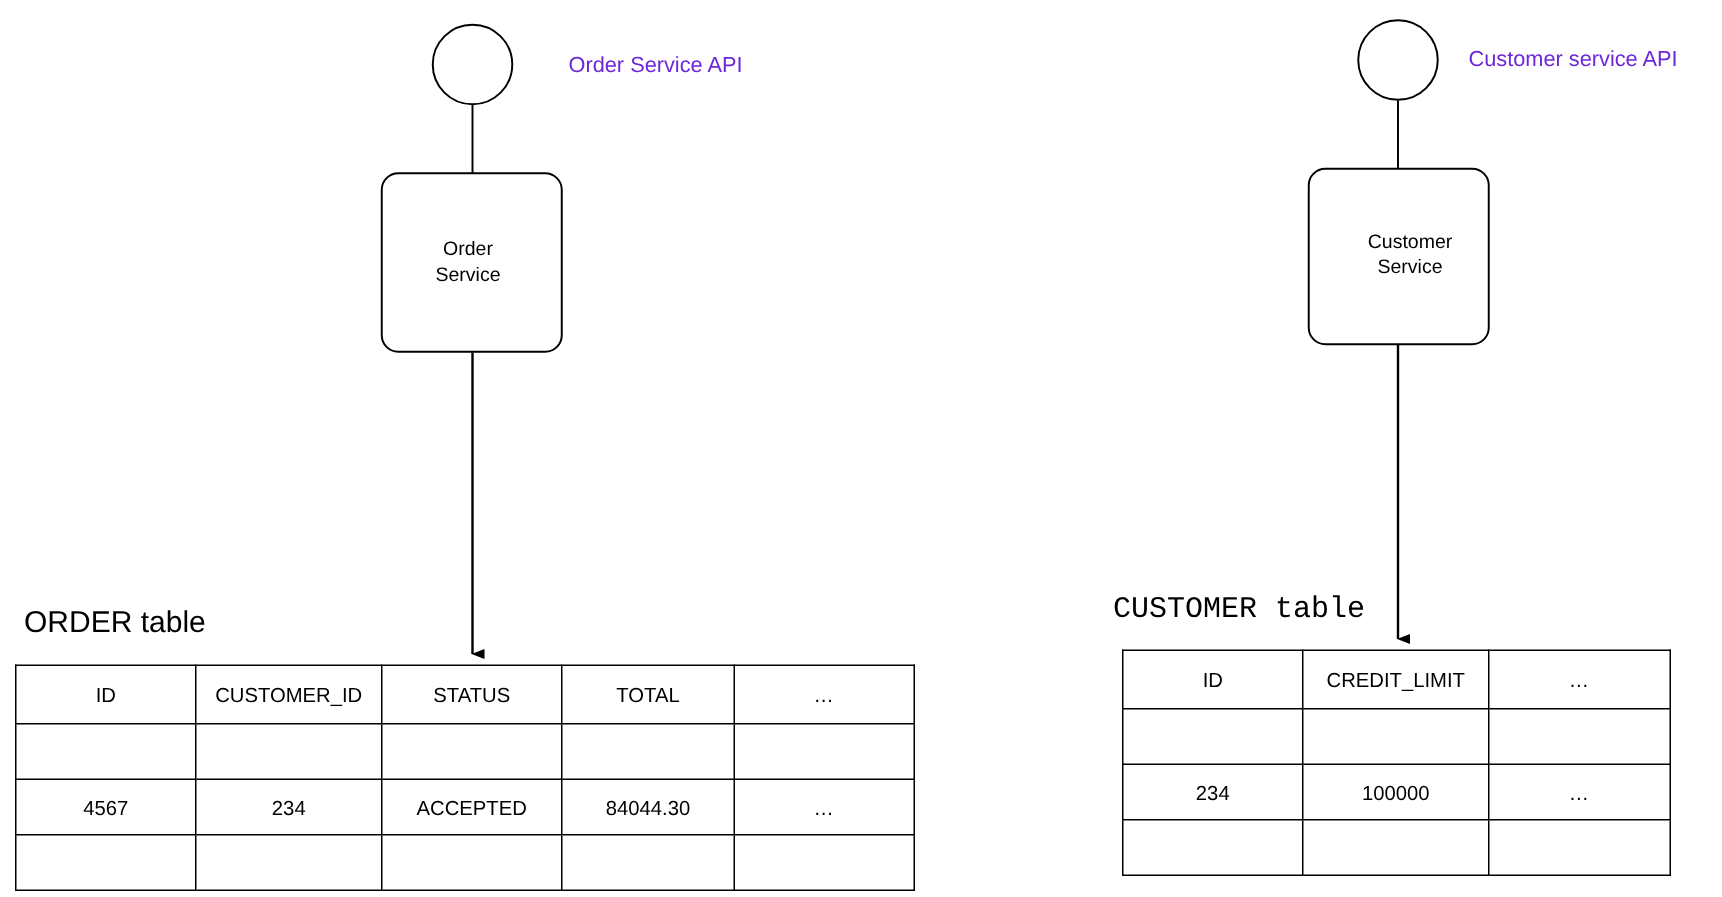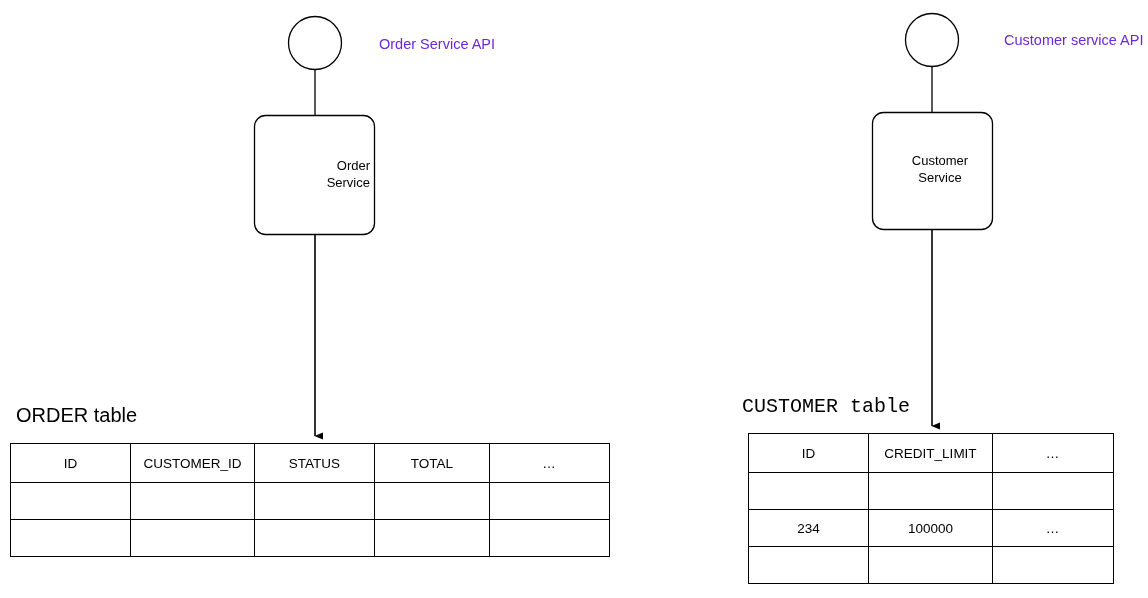--- a/index.html
+++ b/index.html
@@ -86,27 +86,27 @@
     <circle cx="315" cy="43" r="26.5" fill="#ffffff" stroke="#000000" stroke-width="1.3"></circle>
     <rect x="254.5" y="115.5" width="120" height="119" rx="11" ry="11" fill="#ffffff" stroke="#000000" stroke-width="1.3"></rect>
     <line x1="315" y1="235" x2="315" y2="436" stroke="#000000" stroke-width="1.6" marker-end="url(#arrowhead)"></line>
 
     <line x1="932" y1="67" x2="932" y2="113" stroke="#000000" stroke-width="1.3"></line>
     <circle cx="932" cy="40" r="26.5" fill="#ffffff" stroke="#000000" stroke-width="1.3"></circle>
     <rect x="872.5" y="112.5" width="120" height="117" rx="11" ry="11" fill="#ffffff" stroke="#000000" stroke-width="1.3"></rect>
     <line x1="932" y1="230" x2="932" y2="426" stroke="#000000" stroke-width="1.6" marker-end="url(#arrowhead)"></line>
   </svg>
 
-  <div class="node-label" style="left:254px; top:157px; width:116px;text-align:right;">Order
+  <div class="node-label" style="left:254px; top:157px; width:116px;">Order
 Service</div>
   <div class="node-label" style="left:872px; top:152px; width:136px;">Customer
 Service</div>
 
   <div class="api-label" style="left:379px; top:35px;">Order Service API</div>
-  <div class="api-label" style="left:1004px; top:31px;">Customer service API</div>
+  <div class="api-label" style="left:979px; top:31px;">Customer service API</div>
 
   <div class="table-caption" style="left:16px; top:406px;">ORDER table</div>
   <div class="table-caption" style="left:742px; top:398px;font-family:Liberation Mono, monospace;">CUSTOMER table</div>
 
   <table class="db-table" style="left:10px; top:443px; width:599px;">
     <colgroup>
       <col style="width:120px">
         <col style="width:124px">
         <col style="width:120px">
       <col style="width:115px">
@@ -119,20 +119,27 @@
         <td>STATUS</td>
         <td>TOTAL</td>
         <td class="ellipsis-cell">…</td>
       </tr>
       <tr>
         <td></td>
         <td></td>
         <td></td>
         <td></td>
         <td></td>
+      </tr>
+      <tr>
+        <td>4567</td>
+        <td>234</td>
+        <td>ACCEPTED</td>
+        <td>84044.30</td>
+        <td class="ellipsis-cell">…</td>
       </tr>
       <tr>
         <td></td>
         <td></td>
         <td></td>
         <td></td>
         <td></td>
       </tr>
     </tbody>
   </table>

